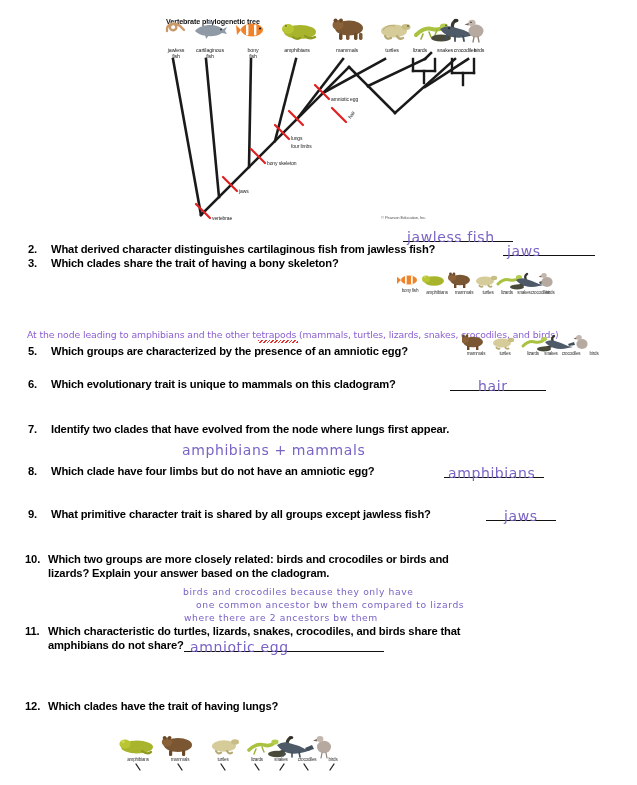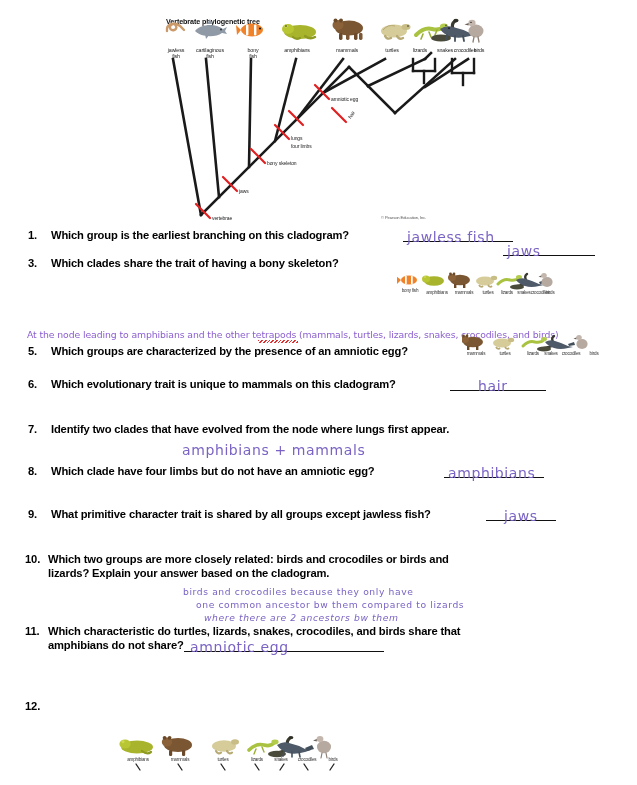--- a/index.html
+++ b/index.html
@@ -250,28 +250,28 @@
     <div class="trait" style="left:76px;top:173px;">jaws</div>
     <div class="trait" style="left:104px;top:145px;">bony skeleton</div>
     <div class="trait" style="left:128px;top:120px;">lungs</div>
     <div class="trait" style="left:128px;top:128px;">four limbs</div>
     <div class="trait" style="left:168px;top:81px;">amniotic egg</div>
     <div class="trait trait-rot" style="left:186px;top:100px;">hair</div>
 
     <div class="copyright">© Pearson Education, Inc.</div>
   </div>
 
-  <div class="q" style="left:28px;top:229px;">
-    <span class="q-num">1.</span>
-    <span style="display:inline-block;width:8px;"></span>
-    <span>Which group is the earliest branching on this cladogram?</span>
-  </div>
   <div class="rule" style="left:403px;top:241px;width:110px;"></div>
   <div class="hand" style="left:407px;top:229px;">jawless fish</div>
 
+  <div class="q" style="left:28px;top:243px;">
+    <span class="q-num">2.</span>
+    <span style="display:inline-block;width:8px;"></span>
+    <span>What derived character distinguishes cartilaginous fish from jawless fish?</span>
+  </div>
   <div class="rule" style="left:503px;top:255px;width:92px;"></div>
   <div class="hand" style="left:507px;top:243px;">jaws</div>
 
   <div class="q" style="left:28px;top:257px;">
     <span class="q-num">3.</span>
     <span style="display:inline-block;width:8px;"></span>
     <span>Which clades share the trait of having a bony skeleton?</span>
   </div>
 
   <div class="strip" style="left:397px;top:272px;width:160px;height:28px;">
@@ -420,33 +420,34 @@
   <div class="hand" style="left:504px;top:508px;">jaws</div>
 
   <div class="q" style="left:25px;top:553px;">
     <span class="q-num">10.</span>
   </div>
   <div class="q" style="left:48px;top:553px;">Which two groups are more closely related: birds and crocodiles or birds and</div>
   <div class="q" style="left:48px;top:567px;">lizards?  Explain your answer based on the cladogram.</div>
 
   <div class="hand hand-sm" style="left:183px;top:586px;">birds and crocodiles because they only have</div>
   <div class="hand hand-sm" style="left:196px;top:599px;">one common ancestor bw them compared to lizards</div>
-  <div class="hand hand-sm" style="left:204px;top:612px;font-style:italic;">where there are 2 ancestors bw them</div>
+  <div class="hand hand-sm" style="left:184px;top:612px;">where there are 2 ancestors bw them</div>
 
   <div class="q" style="left:25px;top:625px;">
     <span class="q-num">11.</span>
   </div>
   <div class="q" style="left:48px;top:625px;">Which characteristic do turtles, lizards, snakes, crocodiles, and birds share that</div>
   <div class="q" style="left:48px;top:639px;">amphibians do not share?</div>
   <div class="rule" style="left:184px;top:651px;width:200px;"></div>
   <div class="hand" style="left:190px;top:639px;">amniotic egg</div>
 
   <div class="q" style="left:25px;top:700px;">
     <span class="q-num">12.</span>
   </div>
+  <div class="q" style="left:48px;top:700px;">Which clades have the trait of having lungs?</div>
 
   <div class="strip" style="left:118px;top:735px;width:260px;height:32px;">
     <svg width="260" height="32" viewBox="0 0 260 32">
       <g transform="translate(2,2)">
           <ellipse cx="17" cy="10" rx="16" ry="6.4" fill="#a8b52c"></ellipse>
           <ellipse cx="5" cy="7" rx="5.6" ry="4.6" fill="#b8c634"></ellipse>
           <circle cx="3" cy="4.6" r="1.6" fill="#cdd84f"></circle>
           <path d="M22,14 q5,4 9,1" stroke="#8e9a22" stroke-width="2.2" fill="none" stroke-linecap="round"></path>
         </g>
       <g transform="translate(45,1)">

